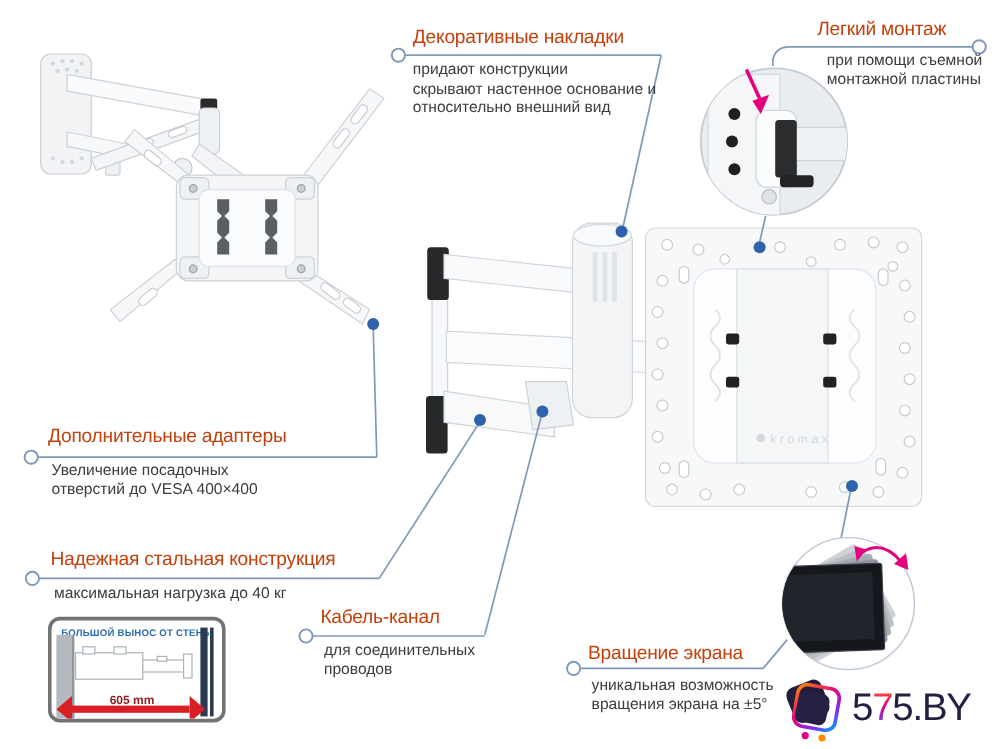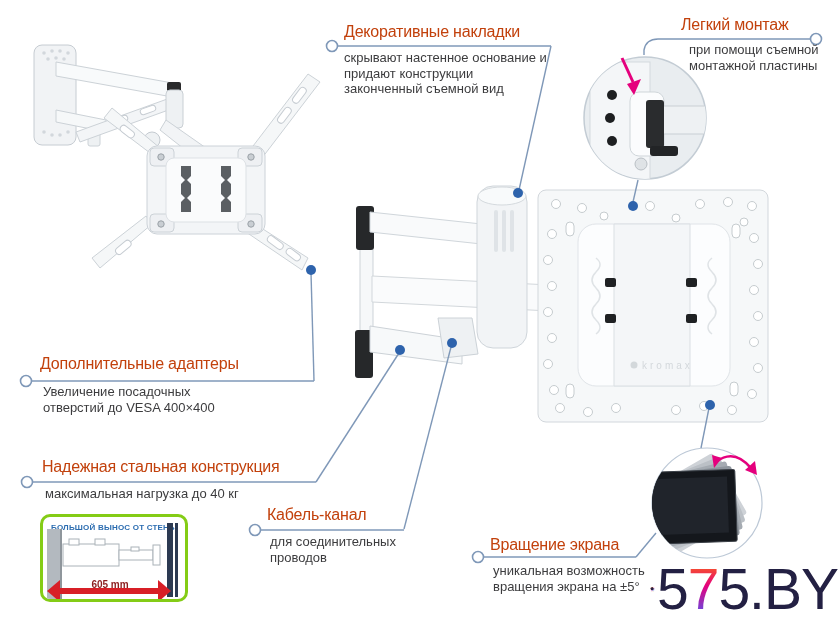--- a/index.html
+++ b/index.html
@@ -13,38 +13,38 @@
   .callout-title{
     position:absolute;color:#c2410c;font-size:16px;line-height:1;
     white-space:nowrap;z-index:5;letter-spacing:-0.2px;
   }
   .callout-body{
     position:absolute;color:#3c3c3e;font-size:13px;line-height:1.2;
     white-space:nowrap;z-index:5;
   }
   .measure-box{
     position:absolute;left:40px;top:514px;width:148px;height:88px;
-    border:3px solid #84cc16;border-radius:10px;background:#ffffff;
+    border:3px solid #737373;border-radius:10px;background:#ffffff;
     box-sizing:border-box;z-index:6;overflow:hidden;padding-left:24px;
   }
   .measure-title{
     position:absolute;left:0;right:0;top:6px;text-align:center;
     color:#2b6cb0;font-size:8px;font-weight:bold;letter-spacing:0.2px;
     white-space:nowrap;
   }
   .measure-value{
     position:absolute;left:0;right:8px;top:62px;text-align:center;
     color:#8c1f1f;font-size:10px;font-weight:bold;
   }
   .brand-logo{
     position:absolute;left:650px;top:558px;width:188px;height:62px;
     display:flex;align-items:center;z-index:6;
   }
   .logo-text{
-    font-size:57px;color:#232043;letter-spacing:-1px;line-height:1;
+    font-size:32px;color:#232043;letter-spacing:-1px;line-height:1;
     margin-left:2px;white-space:nowrap;
   }
   .logo-text .grad7{
     background:linear-gradient(180deg,#ff7a00 0%,#e5007d 45%,#4062ff 100%);
     -webkit-background-clip:text;background-clip:text;
     -webkit-text-fill-color:transparent;color:transparent;
   }
 </style>
 </head>
 <body>
@@ -272,23 +272,23 @@
     <circle cx="633" cy="206" r="5"></circle>
     <circle cx="311" cy="270" r="5"></circle>
     <circle cx="400" cy="350" r="5"></circle>
     <circle cx="452" cy="343" r="5"></circle>
     <circle cx="710" cy="405" r="5"></circle>
   </g>
 </svg>
 
 <div class="callout-title" style="left:344px;top:24px">Декоративные накладки</div>
 <div class="callout-body" style="left:344px;top:50px">
+  <div>придают конструкции</div>
   <div>скрывают настенное основание и</div>
-  <div>придают конструкции</div>
-  <div>законченный съемной вид</div>
+  <div>относительно внешний вид</div>
 </div>
 
 <div class="callout-title" style="left:681px;top:17px">Легкий монтаж</div>
 <div class="callout-body" style="left:689px;top:42px">
   <div>при помощи съемной</div>
   <div>монтажной пластины</div>
 </div>
 
 <div class="callout-title" style="left:40px;top:356px">Дополнительные адаптеры</div>
 <div class="callout-body" style="left:43px;top:384px">

